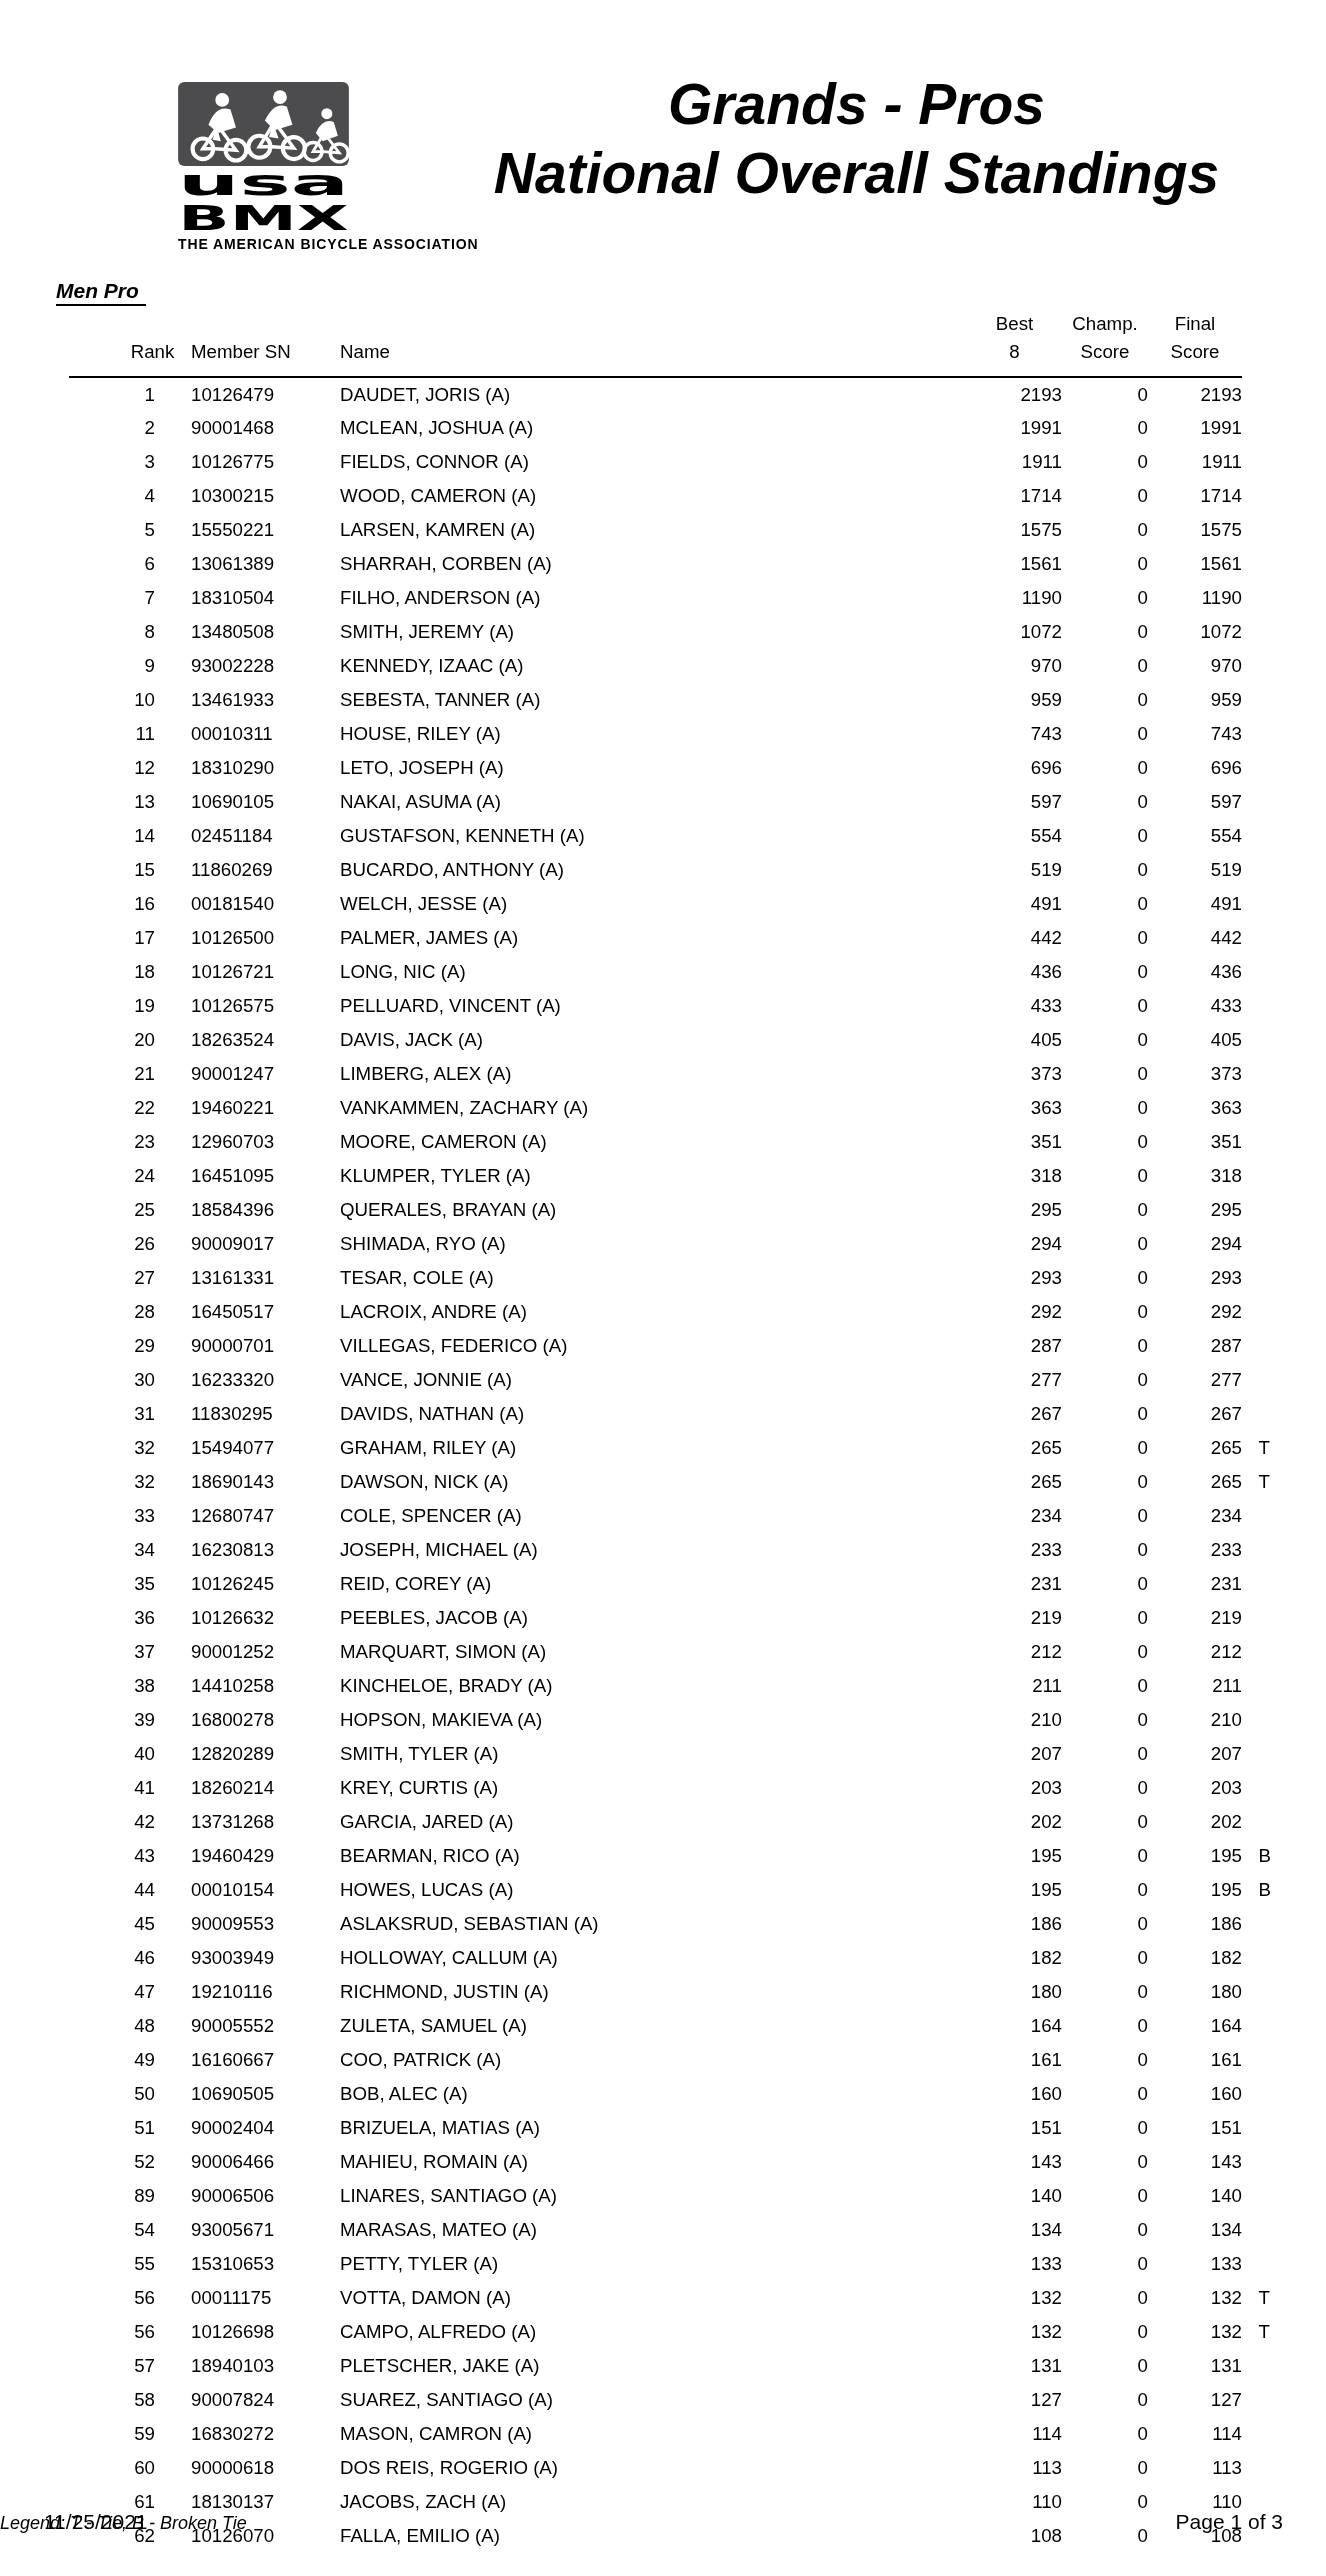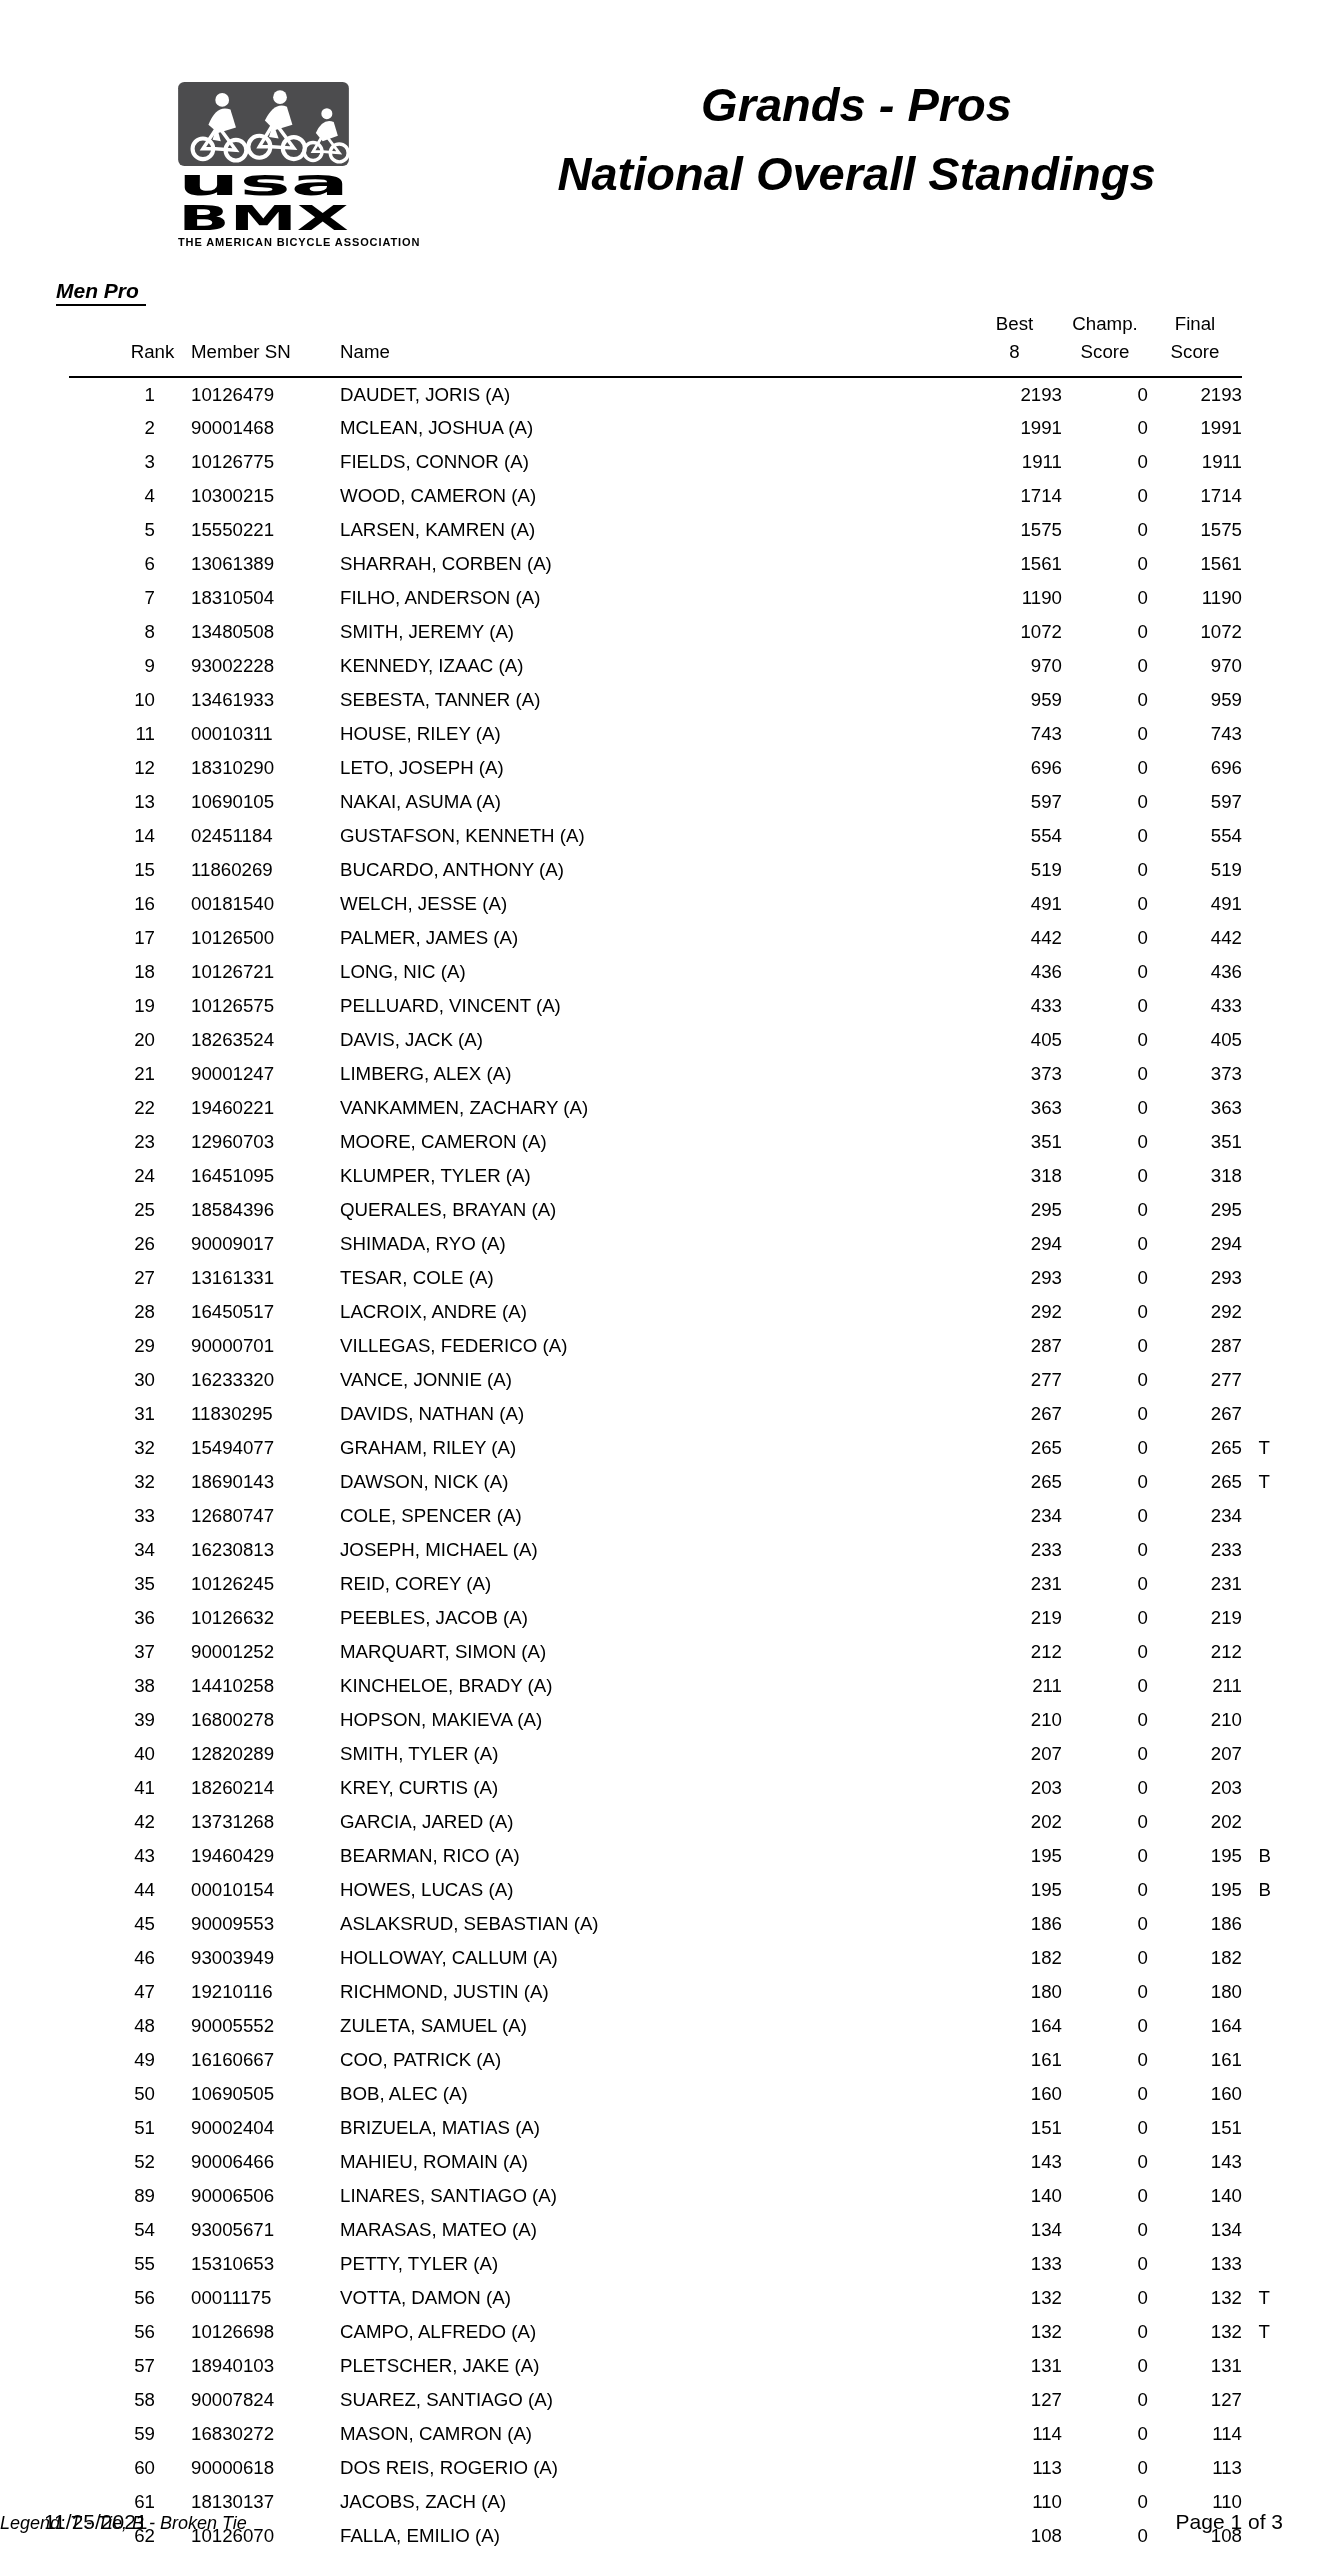--- a/index.html
+++ b/index.html
@@ -3,25 +3,25 @@
 <meta charset="utf-8">
 <style>
   html,body{margin:0;padding:0;background:#888;}
   .page{position:relative;width:1327px;height:2576px;background:#ffffff;color:#000;
         font-family:"Liberation Sans", sans-serif;overflow:hidden;margin:0 auto;}
 
   
   .logo{position:absolute;left:178px;top:82px;width:171px;}
   .logo-box{display:block;}
   .logo-word{display:block;margin-top:1.4px;}
-  .logo-tagline{font-size:11px;font-weight:bold;letter-spacing:0.9px;white-space:nowrap;margin-top:2.1px;}
+  .logo-tagline{font-size:14px;font-weight:bold;letter-spacing:0.9px;white-space:nowrap;margin-top:2.1px;}
 
   
   .title-block{position:absolute;left:428px;top:70px;width:857px;text-align:center;
-               font-weight:bold;font-style:italic;font-size:47px;line-height:69px;}
+               font-weight:bold;font-style:italic;font-size:57px;line-height:69px;}
 
   
   .section-label{position:absolute;left:56px;top:279px;font-size:21px;font-weight:bold;font-style:italic;text-align:right;}
   .section-label span{display:inline-block;border-bottom:2.1px solid #000;padding-bottom:1.4px;padding-right:7px;}
 
   
   table.standings{position:absolute;left:69px;top:310px;width:1231px;border-collapse:collapse;table-layout:fixed;}
   .standings th{font-weight:normal;font-size:18.7px;vertical-align:bottom;padding:0 0 10px 0;
                 border-bottom:2.8px solid #000;line-height:28px;}
   .standings th.c-tie{border-bottom:none;}

